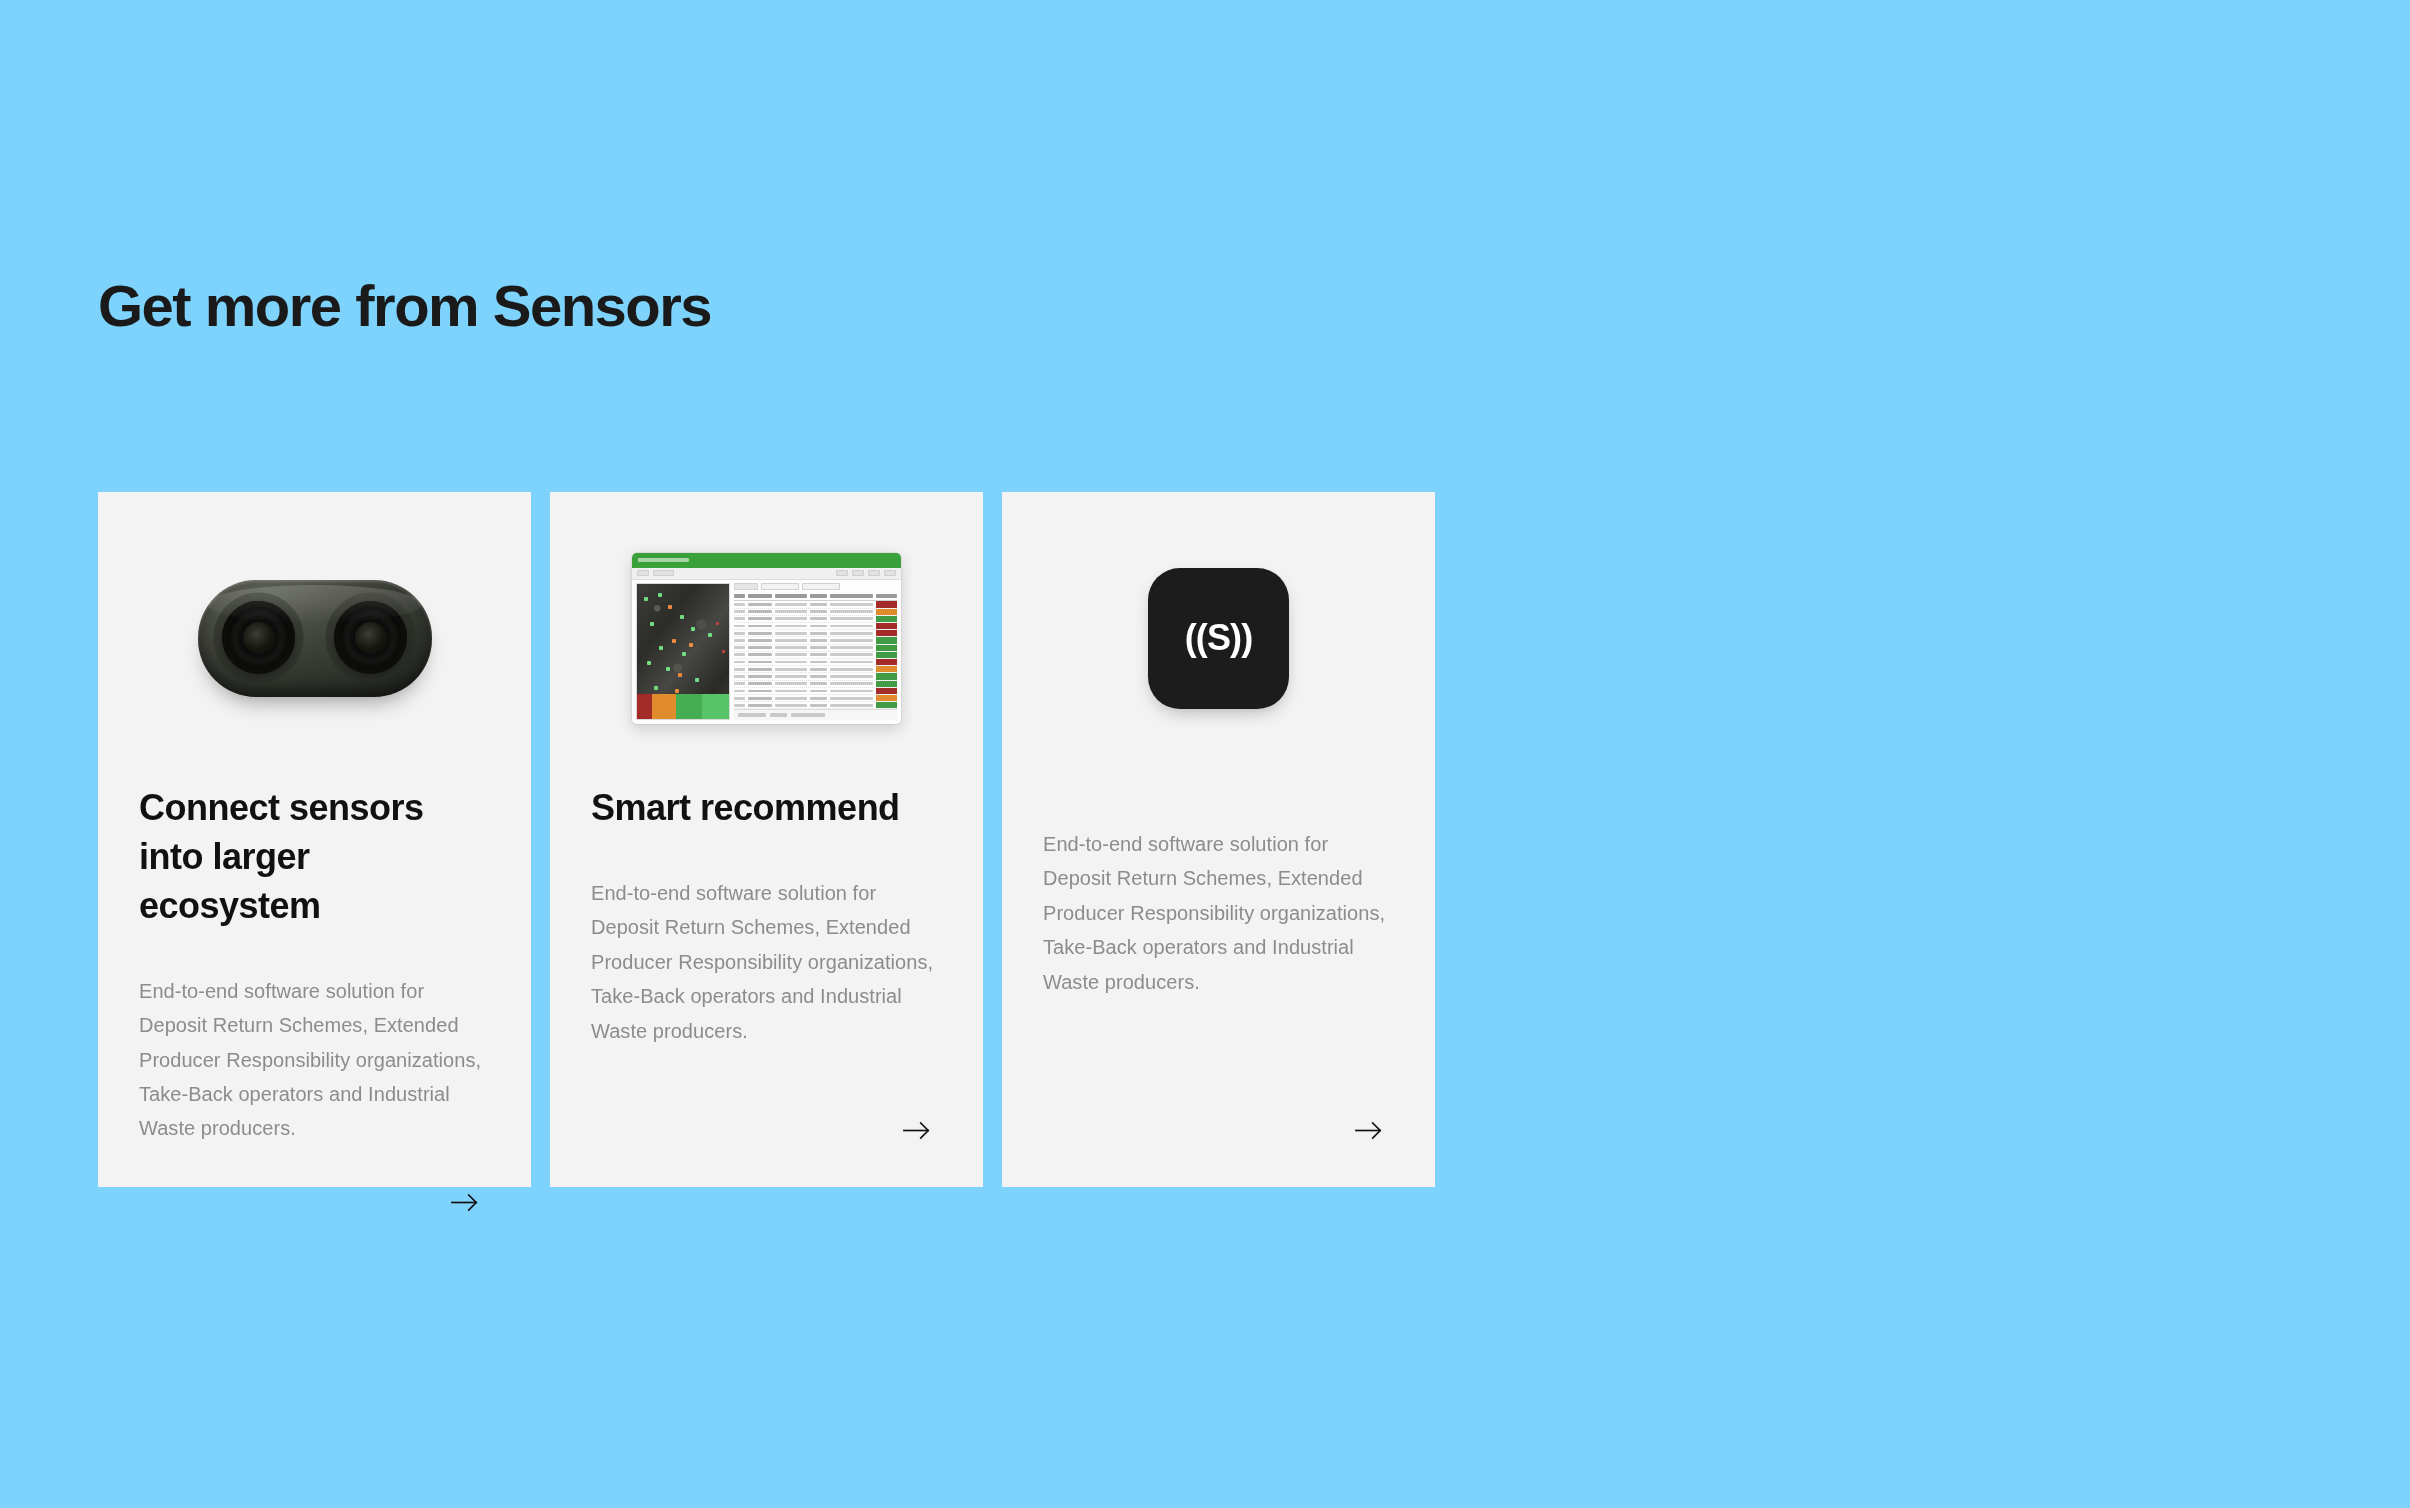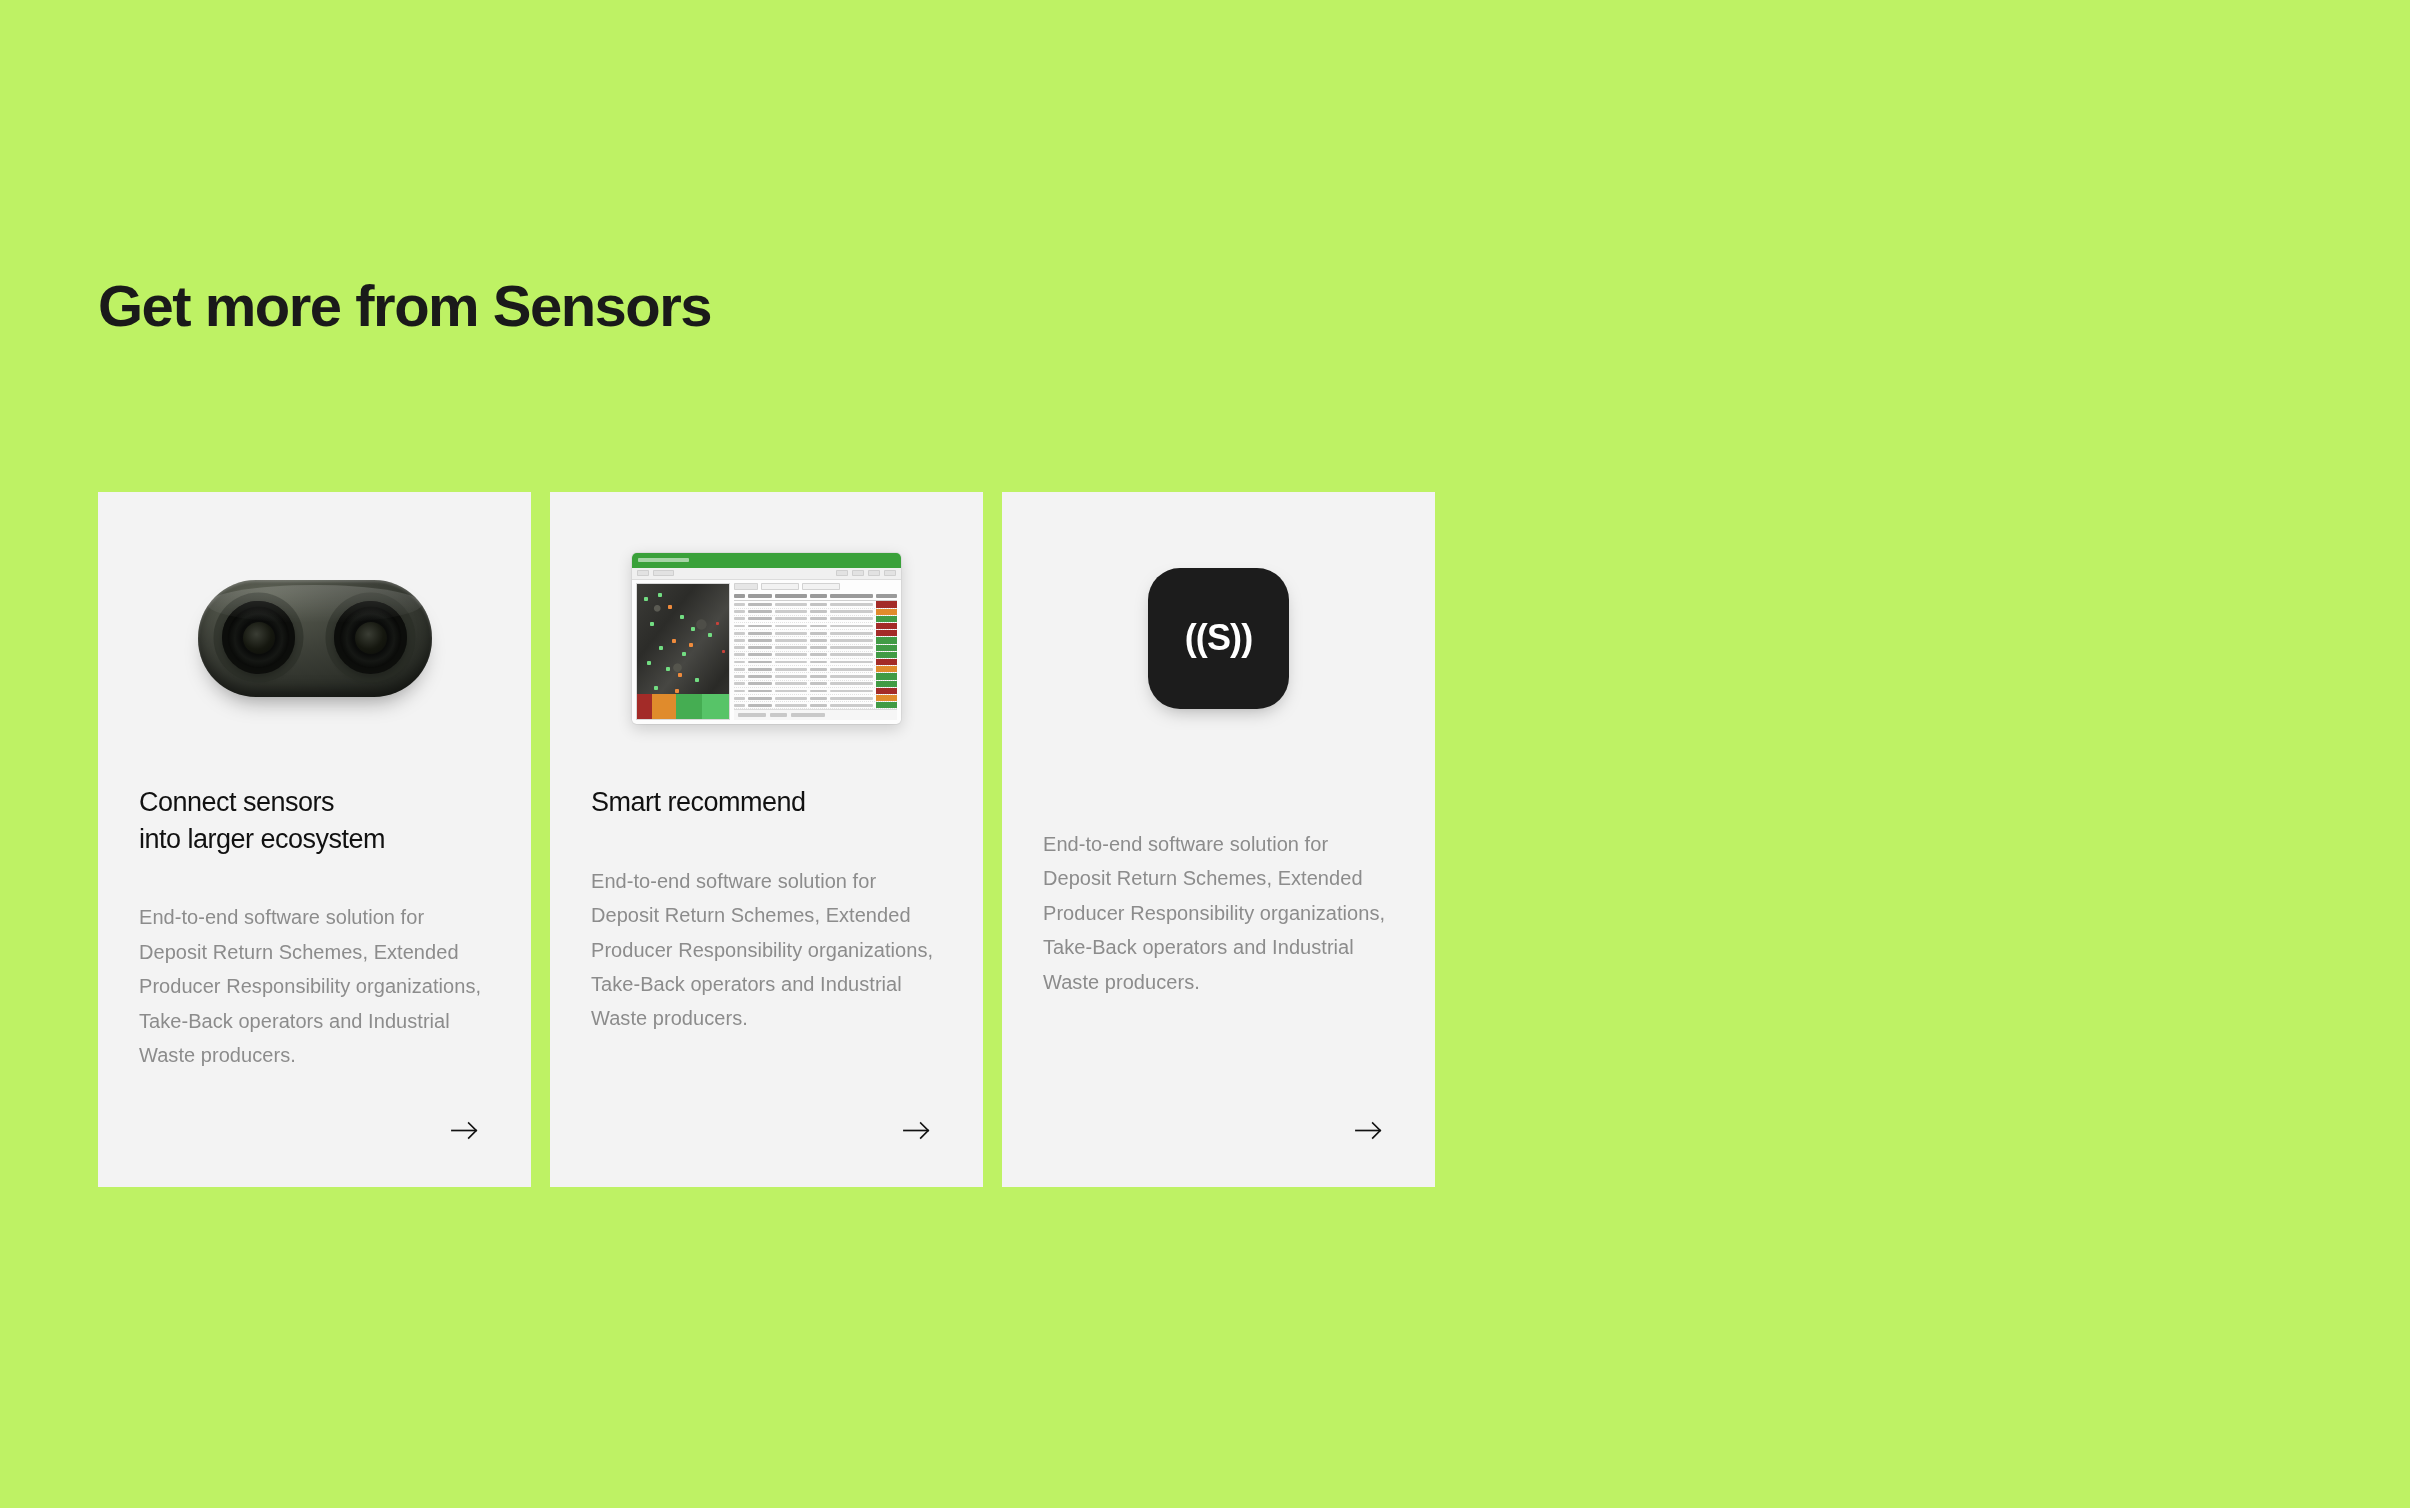--- a/index.html
+++ b/index.html
@@ -9,21 +9,21 @@
     height: 1508px;
     background: #ffffff;
     font-family: "Liberation Sans", sans-serif;
     -webkit-font-smoothing: antialiased;
   }
 
   .page {
     position: relative;
     width: 2411px;
     height: 1508px;
-    background: #bef264;
+    background: #7dd3fc;
     overflow: hidden;
   }
 
   
   .header {
     position: absolute;
     left: 98px;
     top: 275px;
     width: 1507px;
   }
@@ -72,23 +72,23 @@
     justify-content: center;
     flex: none;
   }
 
   .card-body {
     padding: 0 41px;
     flex: 1 1 auto;
   }
 
   .card-title {
-    font-size: 27px;
+    font-size: 36px;
     line-height: 1.36;
-    font-weight: 400;
+    font-weight: 700;
     letter-spacing: -0.5px;
     color: #111111;
     white-space: pre-line;
   }
 
   .card-desc {
     margin-top: 43px;
     font-size: 20px;
     line-height: 1.72;
     font-weight: 400;

